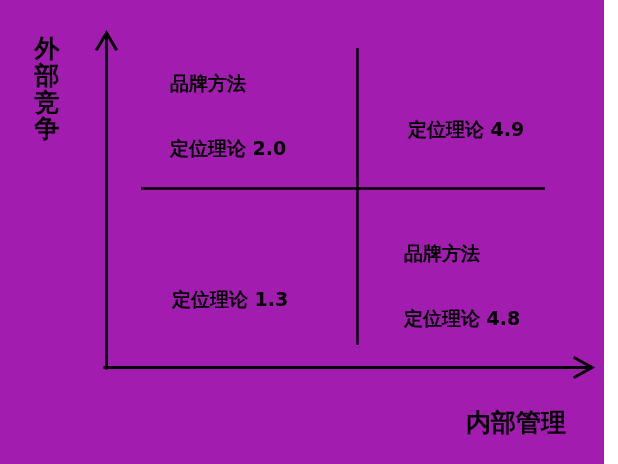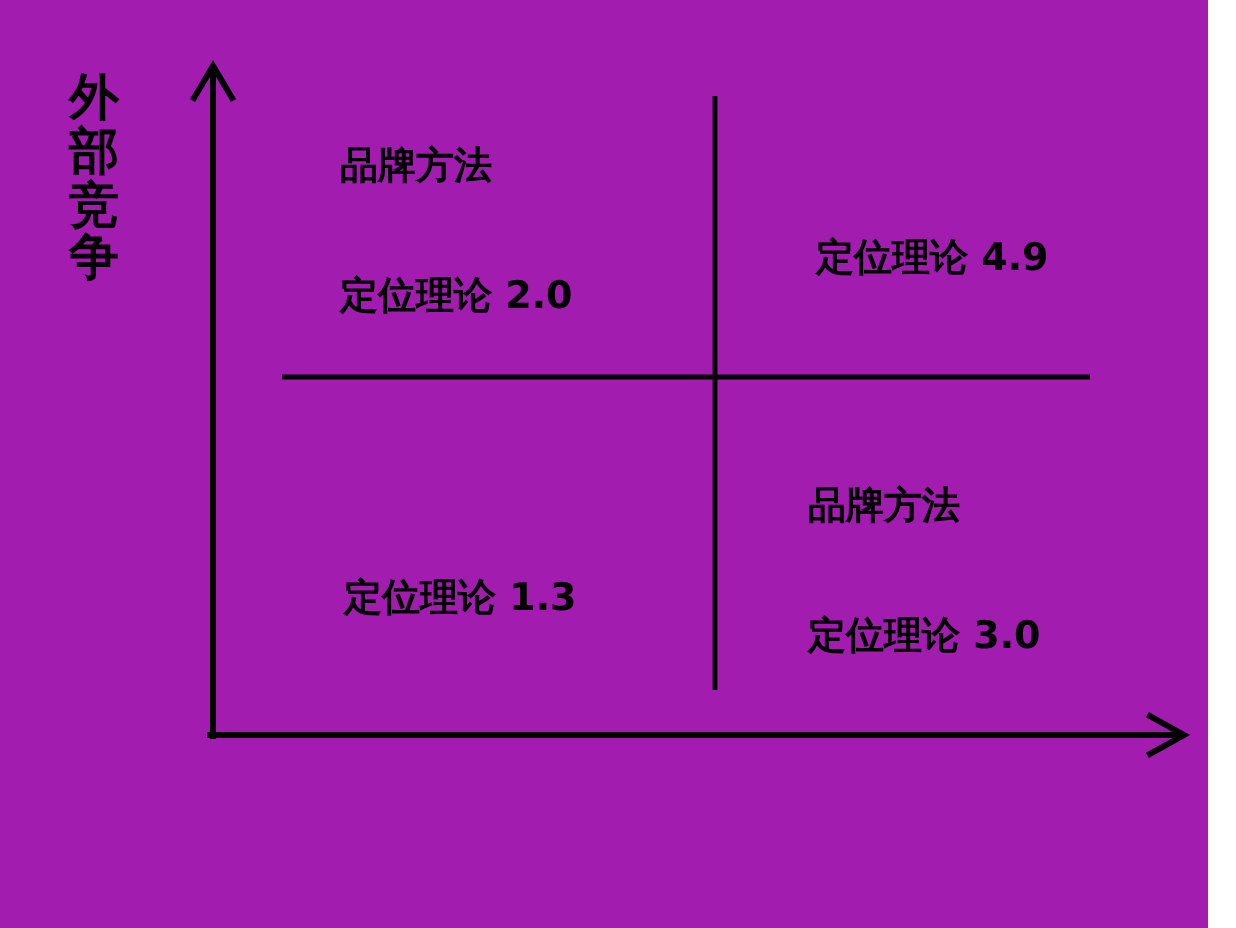--- a/index.html
+++ b/index.html
@@ -90,32 +90,33 @@
       <polyline points="575,358 592,367.5 575,377" fill="none" stroke="#000000" stroke-width="3" stroke-linecap="square" stroke-linejoin="miter"></polyline>
     </g>
 
     <line x1="357.5" y1="48" x2="357.5" y2="345" stroke="#000000" stroke-width="2.4" stroke-linecap="butt"></line>
 
     <line x1="141" y1="188.5" x2="545" y2="188.5" stroke="#000000" stroke-width="2.4" stroke-linecap="butt"></line>
   </svg>
 
   <div class="y-axis-label">外部竞争</div>
 
+  <div class="x-axis-label">内部管理</div>
 
   <div class="quadrant" id="q-top-left">
     <div class="q-title">品牌方法</div>
     <div class="q-sub">定位理论 2.0</div>
   </div>
 
   <div class="quadrant" id="q-top-right">
     <div class="q-sub">定位理论 4.9</div>
   </div>
 
   <div class="quadrant" id="q-bottom-left">
     <div class="q-sub">定位理论 1.3</div>
   </div>
 
   <div class="quadrant" id="q-bottom-right">
     <div class="q-title">品牌方法</div>
-    <div class="q-sub">定位理论 3.0</div>
+    <div class="q-sub">定位理论 4.8</div>
   </div>
 
 </div>
 
 </body></html>

